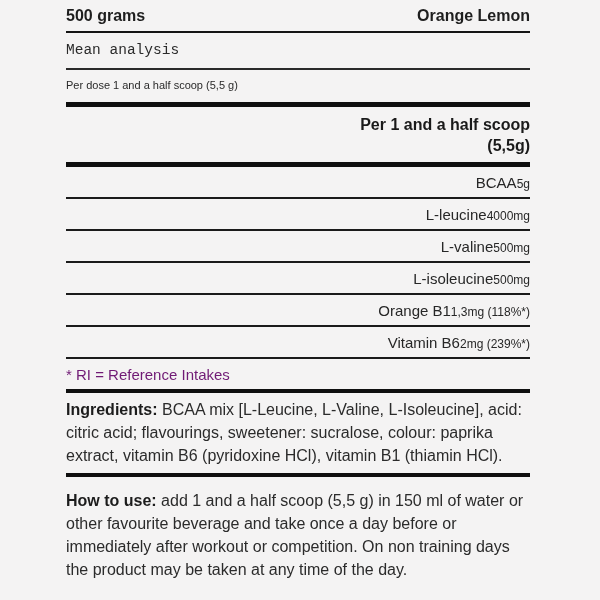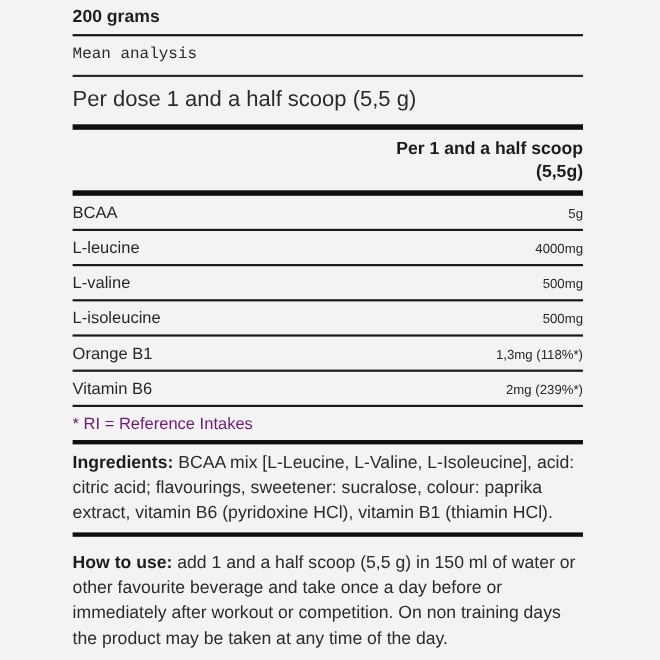--- a/index.html
+++ b/index.html
@@ -12,46 +12,47 @@
   }
   .label{
     position:absolute;left:66px;top:0;width:464px;
   }
   .row-flex{display:flex;justify-content:space-between;align-items:baseline;}
 
   .hdr{padding:7px 0 6px 0;border-bottom:2px solid #141414;}
   .hdr .cell{font-size:16px;font-weight:bold;color:#1e1e1e;}
 
   .mean{padding:9px 0 10px 0;border-bottom:2px solid #2a2a2a;font-size:14.5px;color:#2a2a2a;font-family:Liberation Mono, monospace;}
-  .dose{padding:9px 0 11px 0;border-bottom:5px solid #0f0f0f;font-size:20px;color:#2a2a2a;}
+  .dose{padding:9px 0 11px 0;border-bottom:5px solid #0f0f0f;font-size:11px;color:#2a2a2a;}
 
   .colhdr{
     text-align:right;font-size:16px;font-weight:bold;color:#1a1a1a;
     line-height:21px;padding:7px 0 6px 0;border-bottom:5px solid #0f0f0f;
   }
 
-  .nrow{padding:7px 0 6px 0;border-bottom:2px solid #1a1a1a;}
+  .nrow{padding:7px 0 6px 0;border-bottom:2px solid #1a1a1a;justify-content:flex-end;}
   .nrow:last-of-type{border-bottom:4px solid #0f0f0f;}
   .nrow .nlabel{font-size:15px;color:#272727;}
   .nrow .nvalue{font-size:12px;color:#272727;}
 
   .footnote{padding:7px 0 6px 0;border-bottom:4px solid #0f0f0f;font-size:15px;color:#701a75;}
 
   .para{font-size:16px;line-height:23px;color:#2b2b2b;}
   .para b{color:#1c1c1c;margin-top:31px;}
   .ingredients{padding:5px 0 6px 0;border-bottom:4px solid #0f0f0f;}
   .howto{padding:12px 0 0 0;}
 </style>
 </head>
 <body>
 
 <div class="label">
 
   <div class="hdr row-flex">
-    <span class="cell">200 grams</span>
+    <span class="cell">500 grams</span>
+    <span class="cell">Orange Lemon</span>
   </div>
 
   <div class="mean">Mean analysis</div>
 
   <div class="dose">Per dose 1 and a half scoop (5,5 g)</div>
 
   <div class="colhdr">
     <div>Per 1 and a half scoop</div>
     <div>(5,5g)</div>
   </div>

